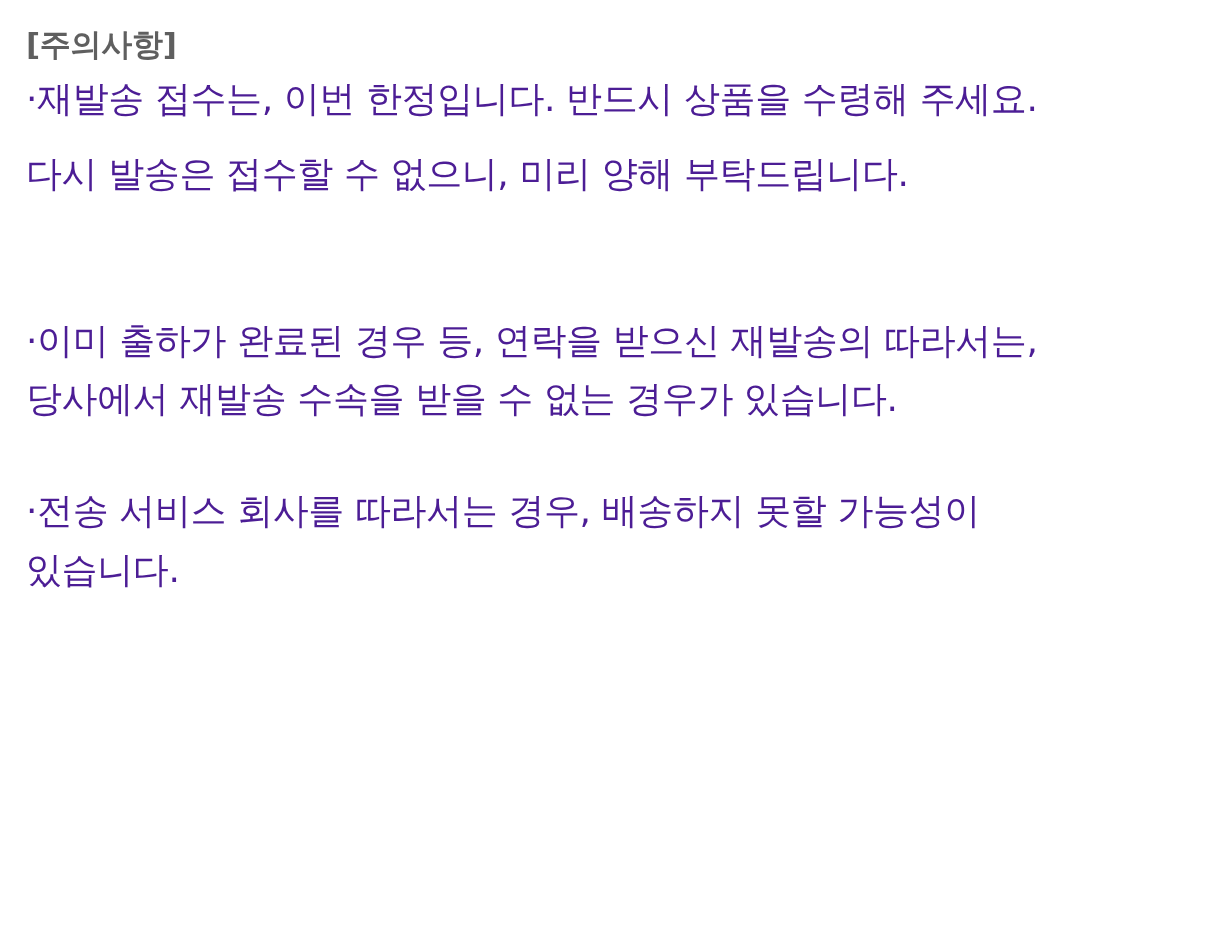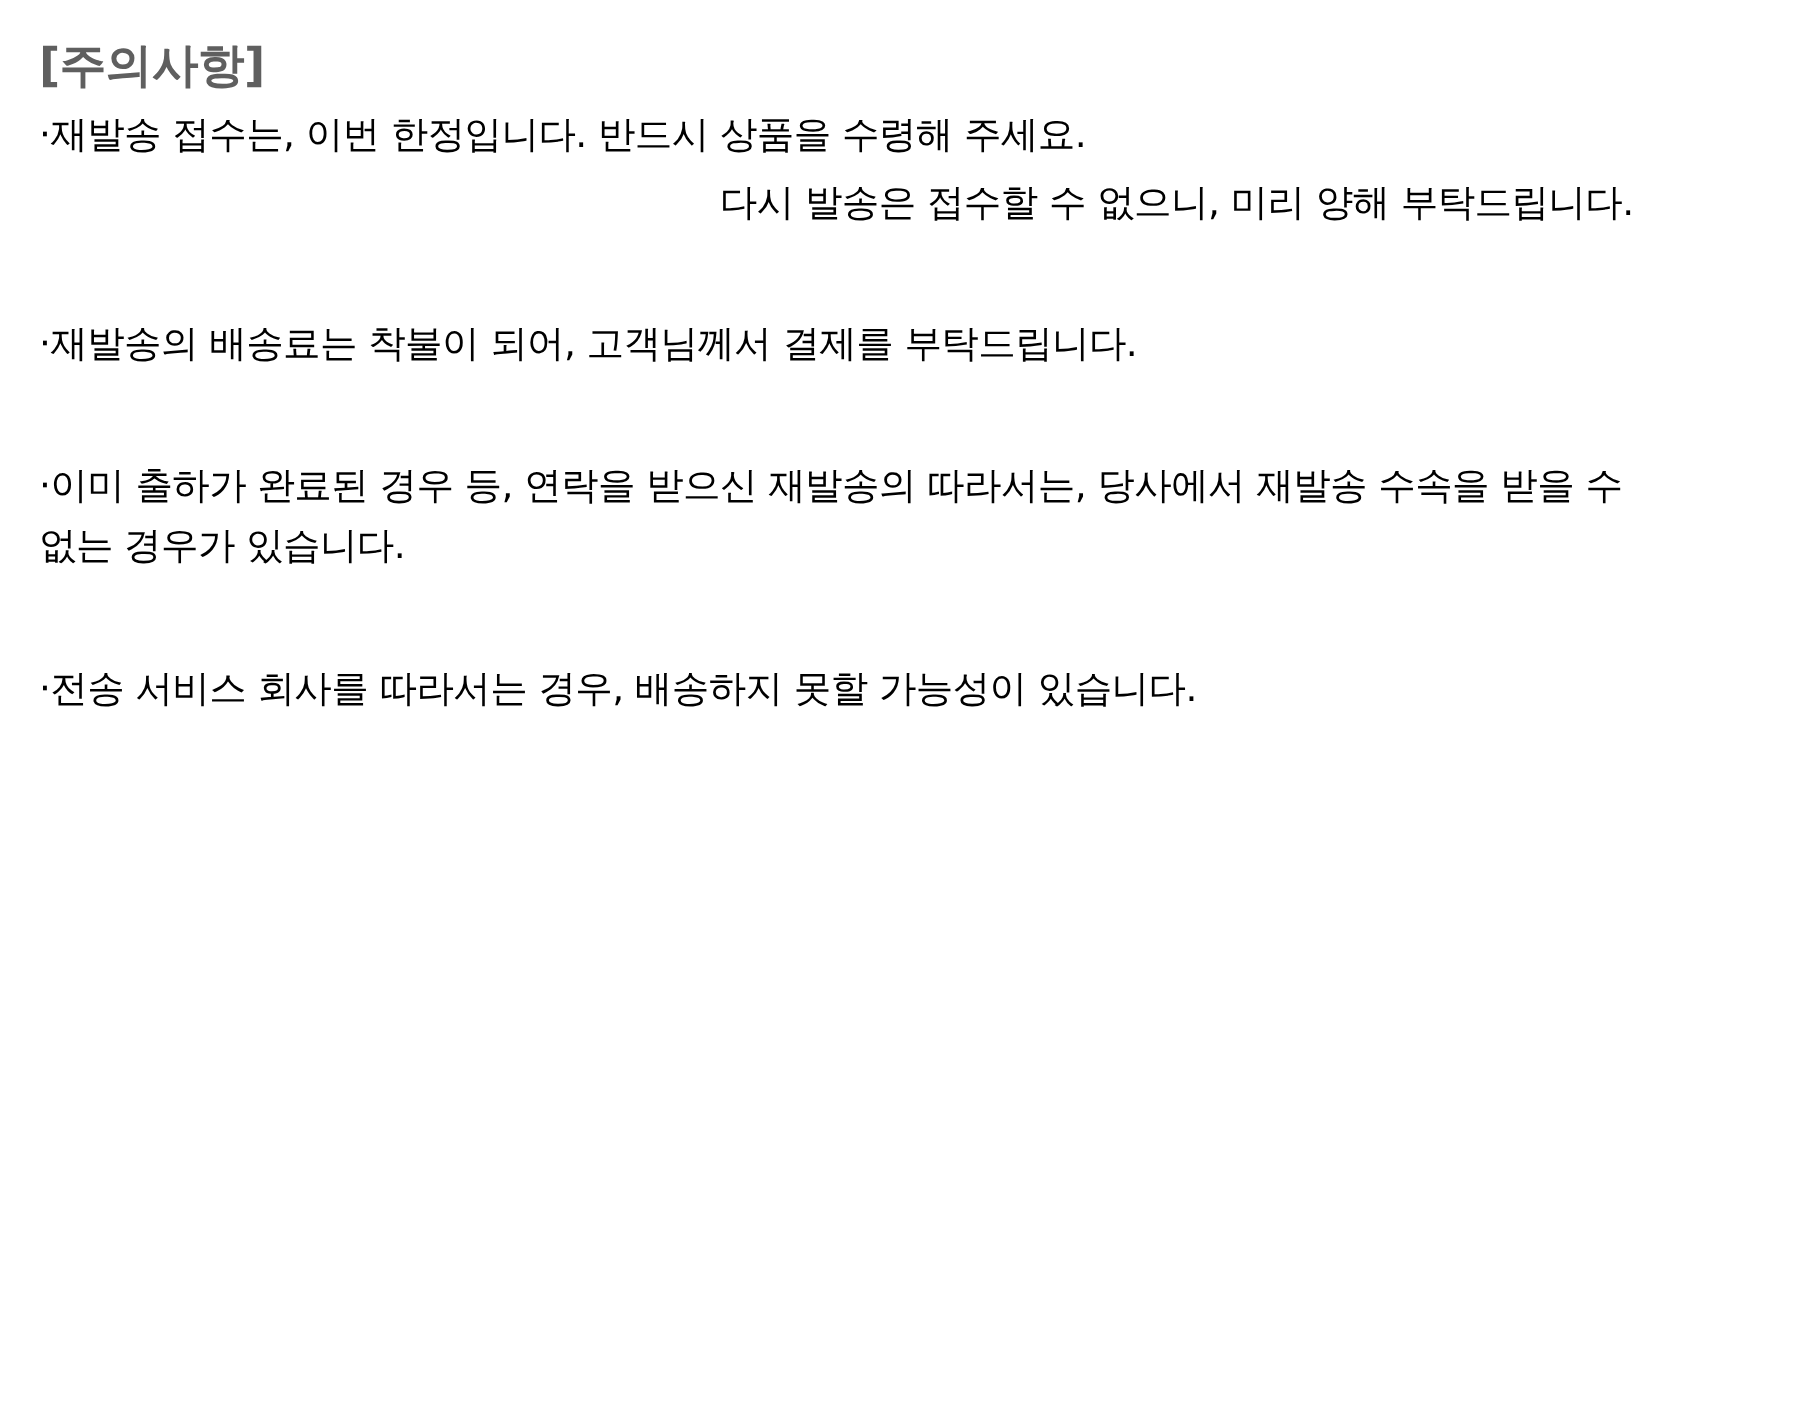--- a/index.html
+++ b/index.html
@@ -22,52 +22,48 @@
   }
   .heading {
     font-size: 31px;
     line-height: 1.42;
     font-weight: bold;
     color: #5f5f5f;
     margin: 0 0 4px 0;
     letter-spacing: -0.3px;
   }
   .para {
-    font-size: 25px;
+    font-size: 36px;
     line-height: 1.62;
-    color: #000000;
+    color: #4c1d95;
     margin: 0;
     letter-spacing: -0.4px;
     word-break: keep-all;
   }
   .para + .para {
-    margin-top: 4px;
-    text-align: right;
+    margin-top: 17px;
   }
   .gap {
     height: 54px;
   }
 </style>
 </head>
 <body>
 
 <div class="doc">
 
   <h1 class="heading">[주의사항]</h1>
 
   <div>
     <p class="para">·재발송 접수는, 이번 한정입니다. 반드시 상품을 수령해 주세요.</p>
     <p class="para">다시 발송은 접수할 수 없으니, 미리 양해 부탁드립니다.</p>
   </div>
 
   <div class="gap"></div>
 
-  <div>
-    <p class="para">·재발송의 배송료는 착불이 되어, 고객님께서 결제를 부탁드립니다.</p>
-  </div>
 
   <div class="gap"></div>
 
   <div>
     <p class="para">·이미 출하가 완료된 경우 등, 연락을 받으신 재발송의 따라서는, 당사에서 재발송 수속을 받을 수 없는 경우가 있습니다.</p>
   </div>
 
   <div class="gap"></div>
 
   <div>

